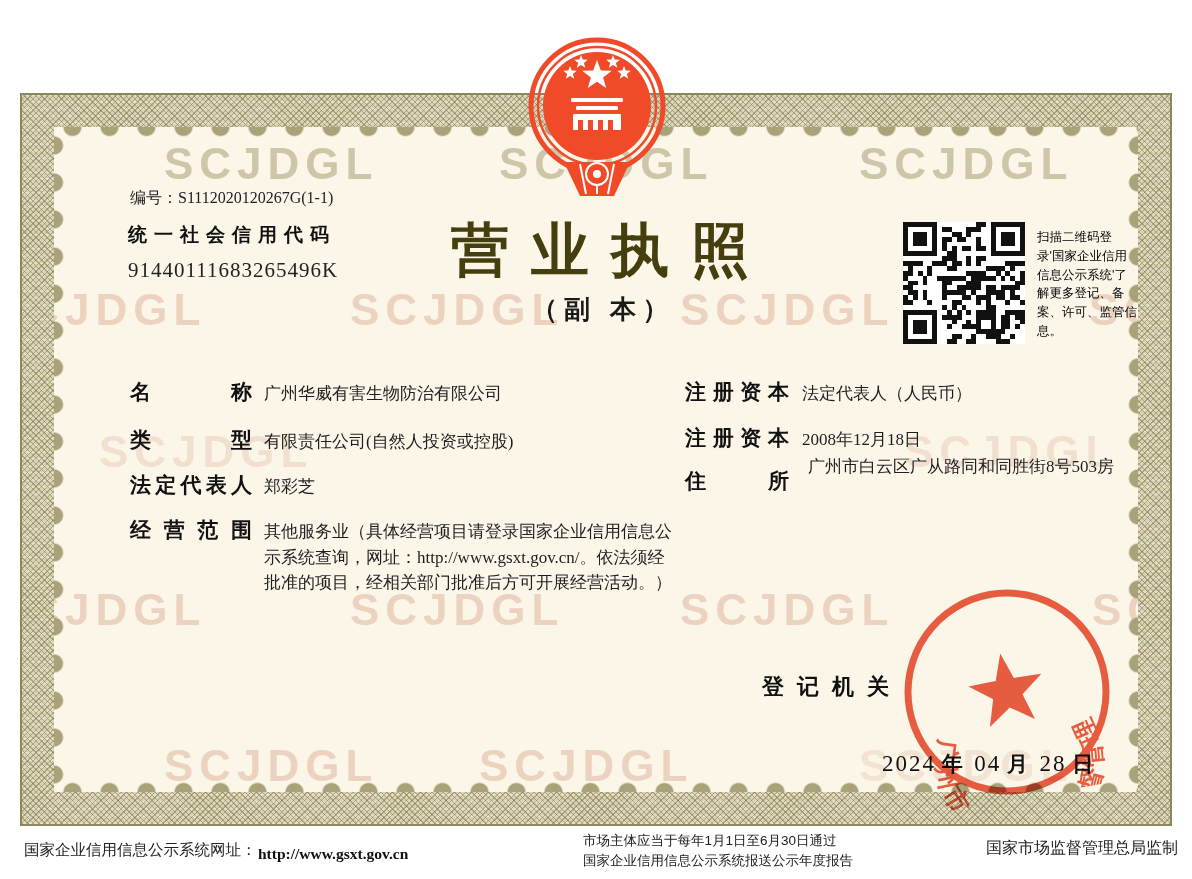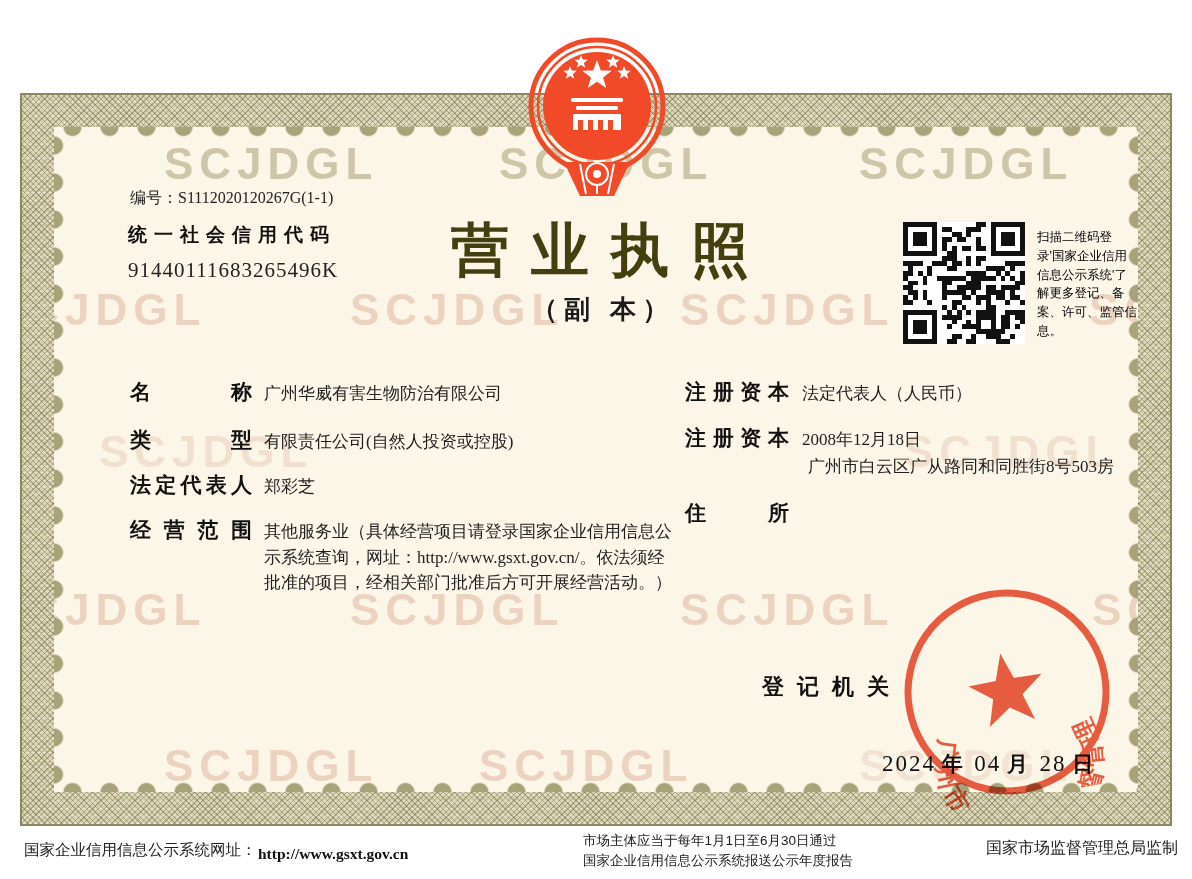--- a/index.html
+++ b/index.html
@@ -377,21 +377,21 @@
 
   <div class="abs field-label" style="left:130px; top:516px; width:122px;">经营范围</div>
   <div class="abs field-value" style="left:264px; top:519px; width:412px;">其他服务业（具体经营项目请登录国家企业信用信息公示系统查询，网址：http://www.gsxt.gov.cn/。依法须经批准的项目，经相关部门批准后方可开展经营活动。）</div>
 
   <div class="abs field-label" style="left:685px; top:378px; width:104px;">注册资本</div>
   <div class="abs field-value" style="left:802px; top:381px; width:340px;">法定代表人（人民币）</div>
 
   <div class="abs field-label" style="left:685px; top:424px; width:104px;">注册资本</div>
   <div class="abs field-value" style="left:802px; top:427px; width:340px;">2008年12月18日</div>
 
-  <div class="abs field-label" style="left:685px; top:467px; width:104px;margin-top:32px;">住所</div>
+  <div class="abs field-label" style="left:685px; top:467px; width:104px;">住所</div>
   <div class="abs field-value" style="left:802px; top:454px; width:345px;margin-left:6px;">广州市白云区广从路同和同胜街8号503房</div>
 
   <div class="abs registrar" style="left:762px; top:672px;">登记机关</div>
 
   <div class="abs date-line" style="left:882px; top:750px;">
     <span class="num">2024</span>
     <span class="unit">年</span>&nbsp;
     <span class="num">04</span>
     <span class="unit">月</span>&nbsp;
     <span class="num">28</span>

